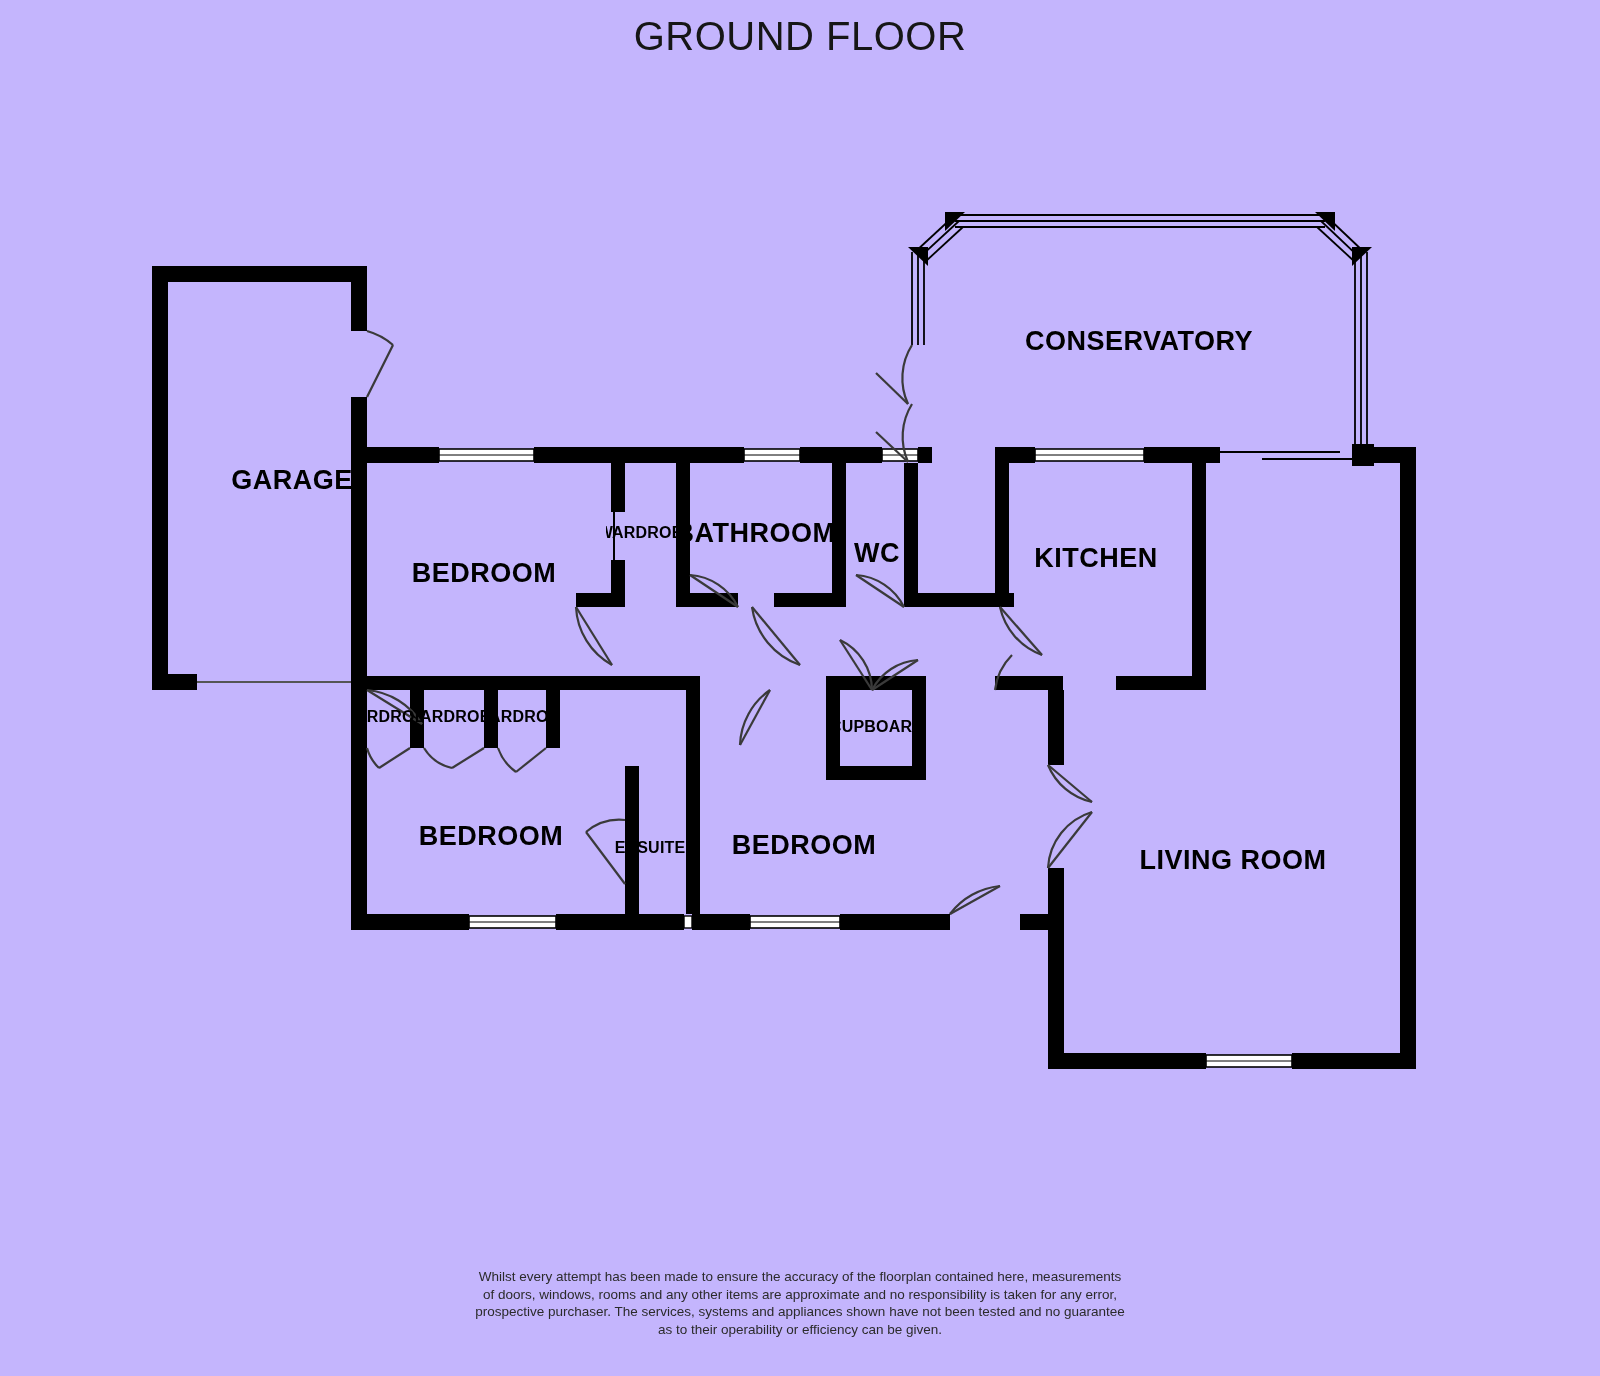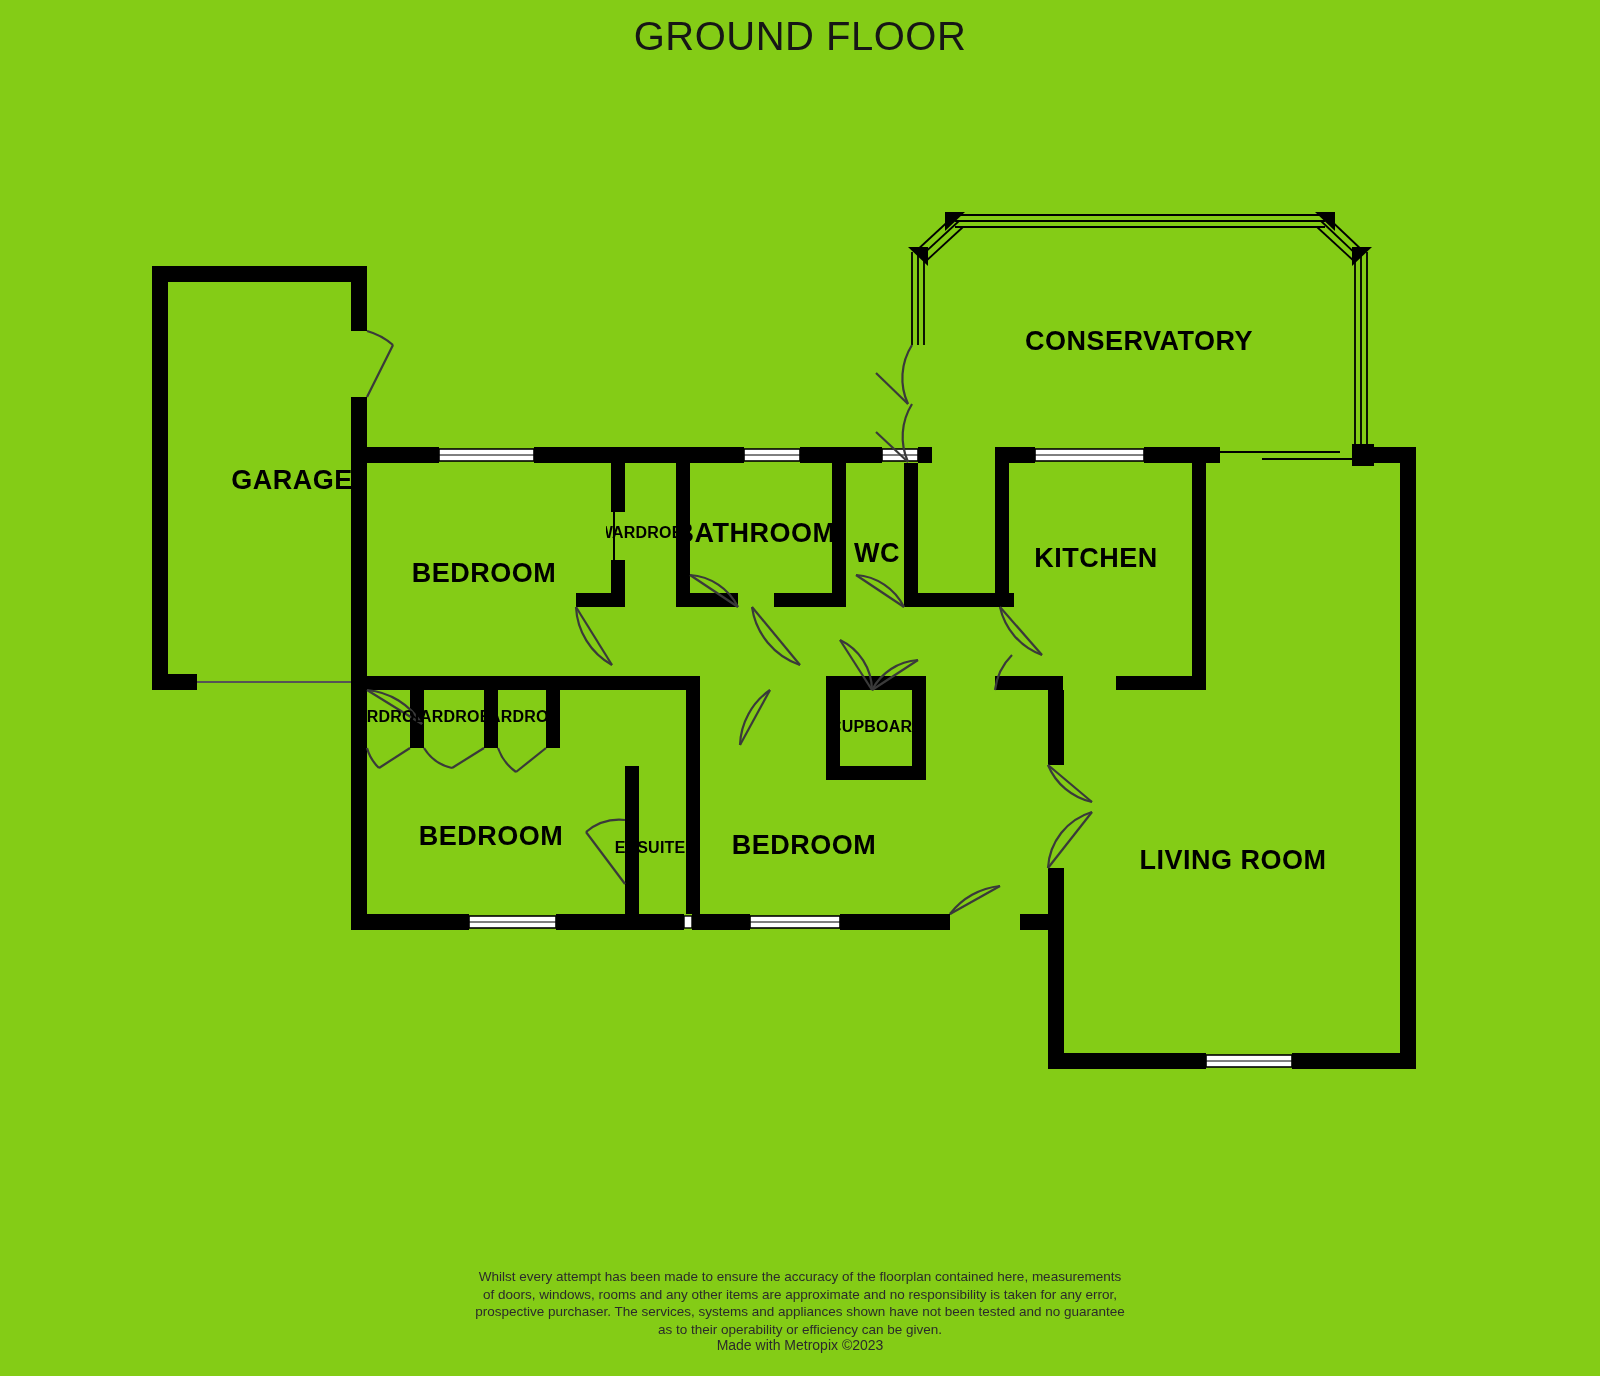--- a/index.html
+++ b/index.html
@@ -13,21 +13,21 @@
     height: 1376px;
     font-family: "Liberation Sans", sans-serif;
     color: #1a1a1a;
     position: relative;
     overflow: hidden;
   }
   #page {
     position: relative;
     width: 1600px;
     height: 1376px;
-    background: #84cc16;
+    background: #c4b5fd;
   }
   #plan-title {
     position: absolute;
     top: 14px;
     left: 0;
     width: 1600px;
     text-align: center;
     font-size: 40px;
     font-weight: 400;
     letter-spacing: 0.5px;
@@ -364,15 +364,14 @@
     <div class="room-label lbl-sm">CUPBOARD</div>
   </div>
 
   <div id="disclaimer">
     <span class="line">Whilst every attempt has been made to ensure the accuracy of the floorplan contained here, measurements</span>
     <span class="line">of doors, windows, rooms and any other items are approximate and no responsibility is taken for any error,</span>
     <span class="line">prospective purchaser. The services, systems and appliances shown have not been tested and no guarantee</span>
     <span class="line">as to their operability or efficiency can be given.</span>
   </div>
 
-  <div id="credit">Made with Metropix ©2023</div>
 
 </div>
 
 </body></html>

